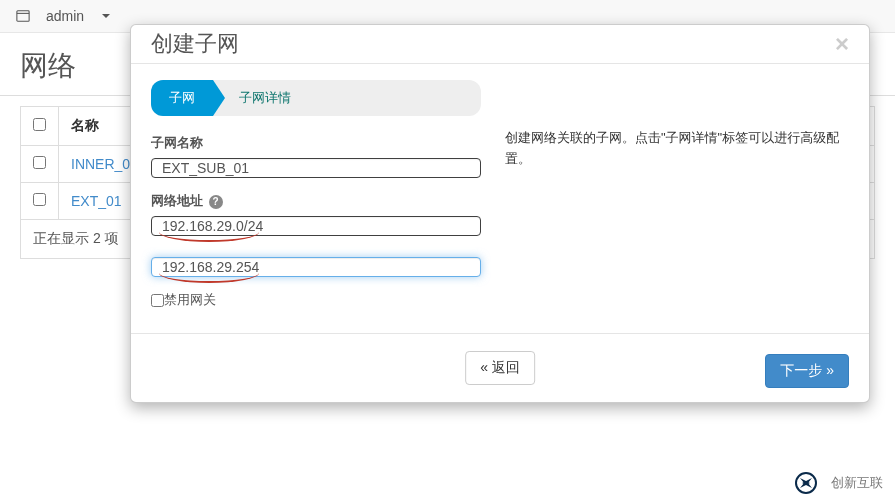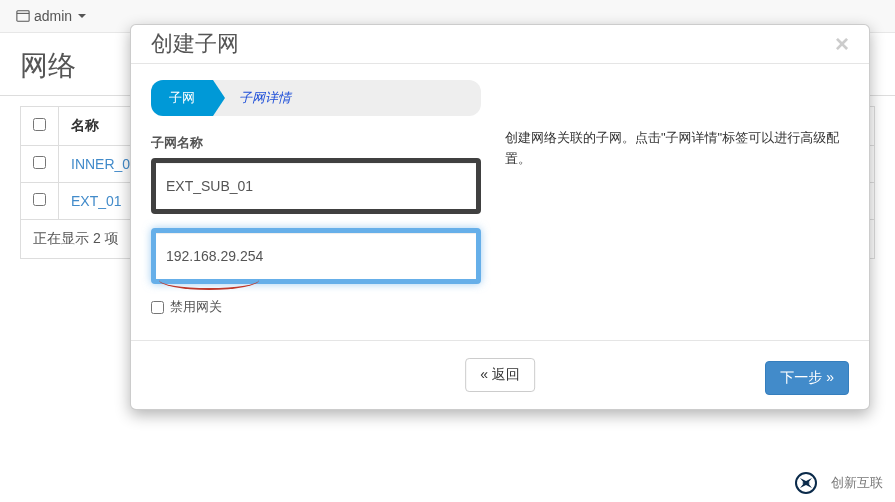--- a/index.html
+++ b/index.html
@@ -1,19 +1,19 @@
 <!DOCTYPE html>
 <html><head>
   <meta charset="utf-8">
   <style>
     * { box-sizing: border-box; margin: 0; padding: 0; }
     body { font-family: "Helvetica Neue", Helvetica, Arial, sans-serif; font-size: 14px; color: #333; background: #fff; width: 895px; height: 502px; overflow: hidden; position: relative; }
     
     .topbar { background: #f8f8f8; border-bottom: 1px solid #e7e7e7; padding: 8px 16px; display: flex; align-items: center; }
-    .topbar .project-switch { color: #555; display: flex; align-items: center; gap: 4px; cursor: pointer; }
+    .topbar .project-switch { color: #555; display: flex; align-items: center; gap: 16px; cursor: pointer; }
     .topbar .project-switch svg { width: 14px; height: 14px; }
     .caret-down { width: 0; height: 0; border-left: 4px solid transparent; border-right: 4px solid transparent; border-top: 4px solid #555; display: inline-block; margin-left: 2px; }
     
     .page-title { font-size: 28px; color: #555; padding: 14px 20px 10px; border-bottom: 1px solid #ddd; }
     
     .main-area { padding: 10px 20px; }
     .data-table { width: 100%; border-collapse: collapse; border: 1px solid #ddd; }
     .data-table th, .data-table td { border: 1px solid #ddd; padding: 10px 12px; text-align: left; }
     .data-table th { font-weight: 600; color: #333; }
     .data-table td a { color: #428bca; text-decoration: none; }
@@ -27,29 +27,29 @@
     .modal-close { color: #ccc; font-size: 24px; cursor: pointer; line-height: 1; font-weight: bold; }
     
     .modal-body { padding: 16px 20px 24px; display: flex; gap: 24px; }
     .left-col { flex: 0 0 330px; }
     .right-col { flex: 1; color: #333; padding-top: 48px; line-height: 1.6; font-size: 13px; }
     
     .wizard-steps { display: flex; margin-bottom: 18px; background: #eee; border-radius: 12px; overflow: hidden; height: 36px; }
     .step { position: relative; padding: 0 18px; line-height: 36px; font-size: 13px; }
     .step.active { background: #0099d7; color: #fff; }
     .step.active::after { content: ''; position: absolute; right: -12px; top: 0; width: 0; height: 0; border-top: 18px solid transparent; border-bottom: 18px solid transparent; border-left: 12px solid #0099d7; z-index: 2; }
-    .step.inactive { color: #1d4ed8; padding-left: 26px; font-style: italic; }
+    .step.inactive { color: #0f766e; padding-left: 26px; }
     .step.inactive::after { content: ''; position: absolute; right: -12px; top: 0; width: 0; height: 0; border-top: 18px solid transparent; border-bottom: 18px solid transparent; border-left: 12px solid #eee; z-index: 1; }
     
     .form-group { margin-bottom: 14px; }
     .form-label { display: block; font-weight: 600; color: #555; margin-bottom: 6px; font-size: 13px; }
     .help-icon { display: inline-block; width: 14px; height: 14px; border-radius: 50%; background: #888; color: #fff; font-size: 10px; text-align: center; line-height: 14px; font-weight: bold; margin-left: 2px; cursor: help; }
-    .form-control { width: 100%; padding: 15px 10px; border: 5px solid #404040; border-radius: 4px; font-size: 14px; color: #555; box-shadow: inset 0 1px 1px rgba(0,0,0,0.05); }
-    .form-control.focused { border-color: #66afe9; box-shadow: inset 0 1px 1px rgba(0,0,0,.075), 0 0 8px rgba(102,175,233,.6); outline: none; }
-    .checkbox-row { display: flex; align-items: center; gap: 6px; font-size: 13px; color: #555; }
+    .form-control { width: 100%; padding: 1px 10px; border: 1px solid #404040; border-radius: 4px; font-size: 14px; color: #555; box-shadow: inset 0 1px 1px rgba(0,0,0,0.05); }
+    .form-control.focused { border-color: #66afe9; box-shadow: inset 0 1px 1px rgba(0,0,0,.075), 0 0 8px rgba(102,175,233,.6); outline: none; margin-top: 7px; }
+    .checkbox-row { display: flex; align-items: center; font-size: 13px; color: #555; }
     
     .underline-mark { position: relative; }
     .underline-mark::after { content: ''; position: absolute; left: 8px; bottom: -6px; width: 100px; height: 8px; border-bottom: 2px solid #c0392b; border-radius: 0 0 50% 50% / 0 0 100% 100%; }
     
     .modal-footer { padding: 14px 20px; border-top: 1px solid #e5e5e5; display: flex; justify-content: space-between; align-items: center; }
     .btn { padding: 7px 14px; border-radius: 4px; font-size: 14px; cursor: pointer; border: 1px solid transparent; }
     .btn-default { background: #fff; border-color: #ccc; color: #333; margin: 0 auto; }
     .btn-primary { background: #428bca; border-color: #357ebd; color: #fff; }
     .center-wrap { flex: 0 0 auto; margin: 3px auto; position: absolute; left: 50%; transform: translateX(-50%); }
     .modal-footer { position: relative; }
@@ -108,20 +108,26 @@
       <div class="wizard-steps">
         <div class="step active">子网</div>
         <div class="step inactive">子网详情</div>
       </div>
 
       <div class="form-group">
         <label class="form-label">子网名称</label>
         <input type="text" class="form-control" value="EXT_SUB_01" style="">
       </div>
 
+      <div class="form-group">
+        <label class="form-label"><span>网络地址</span> <span class="help-icon">?</span></label>
+        <div class="underline-mark">
+          <input type="text" class="form-control" value="192.168.29.0/24" style="">
+        </div>
+      </div>
 
       <div class="form-group">
         <div class="underline-mark">
           <input type="text" class="form-control focused" value="192.168.29.254" style="">
         </div>
       </div>
 
       <div class="checkbox-row">
         <input type="checkbox" style="">
         <span>禁用网关</span>

